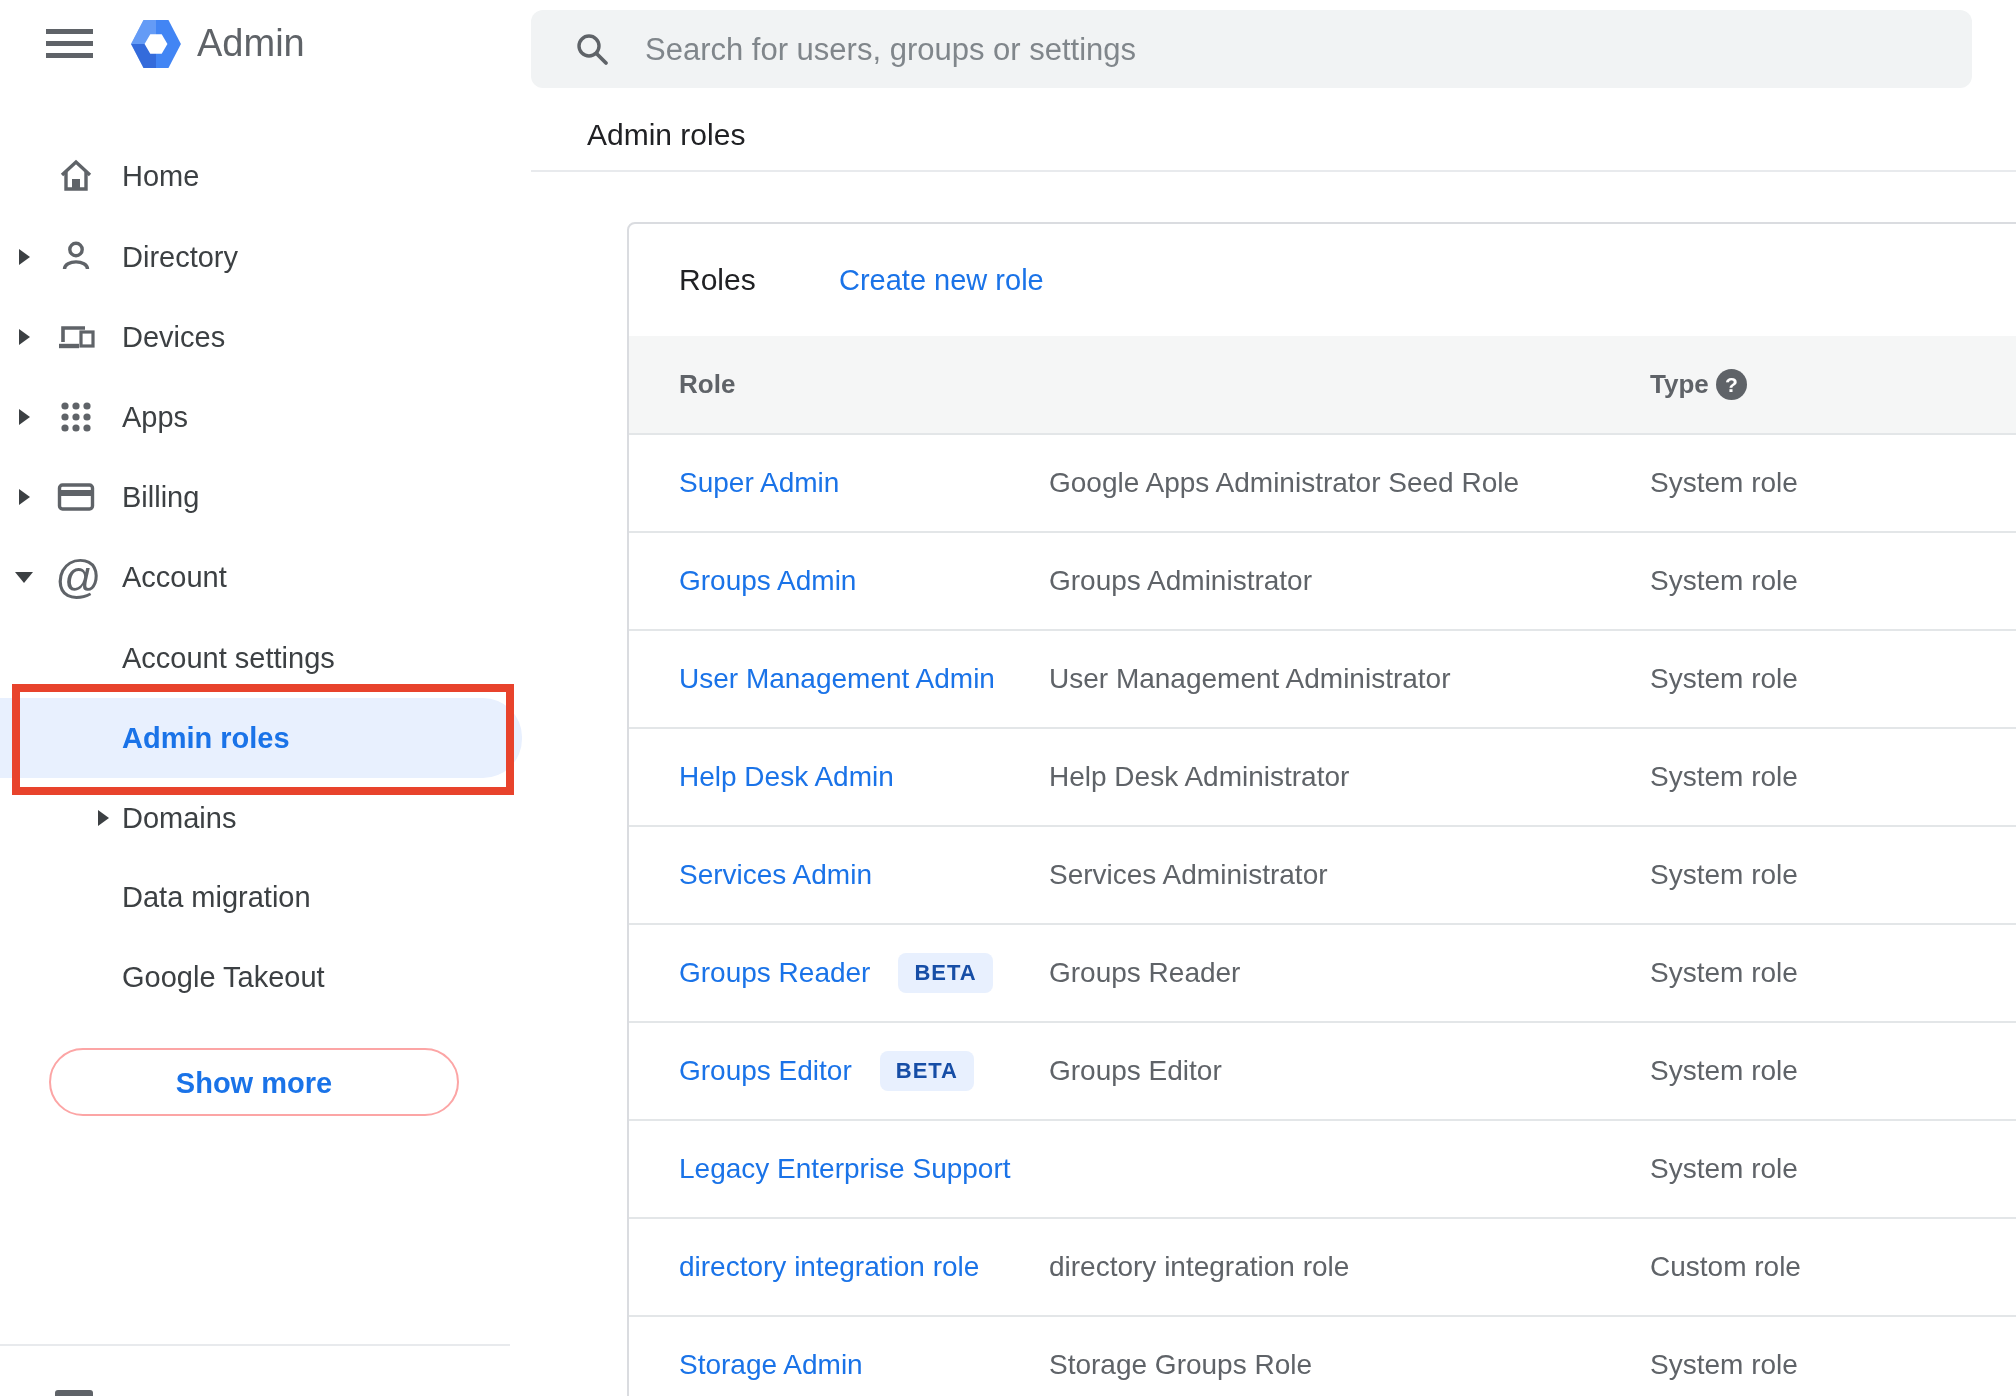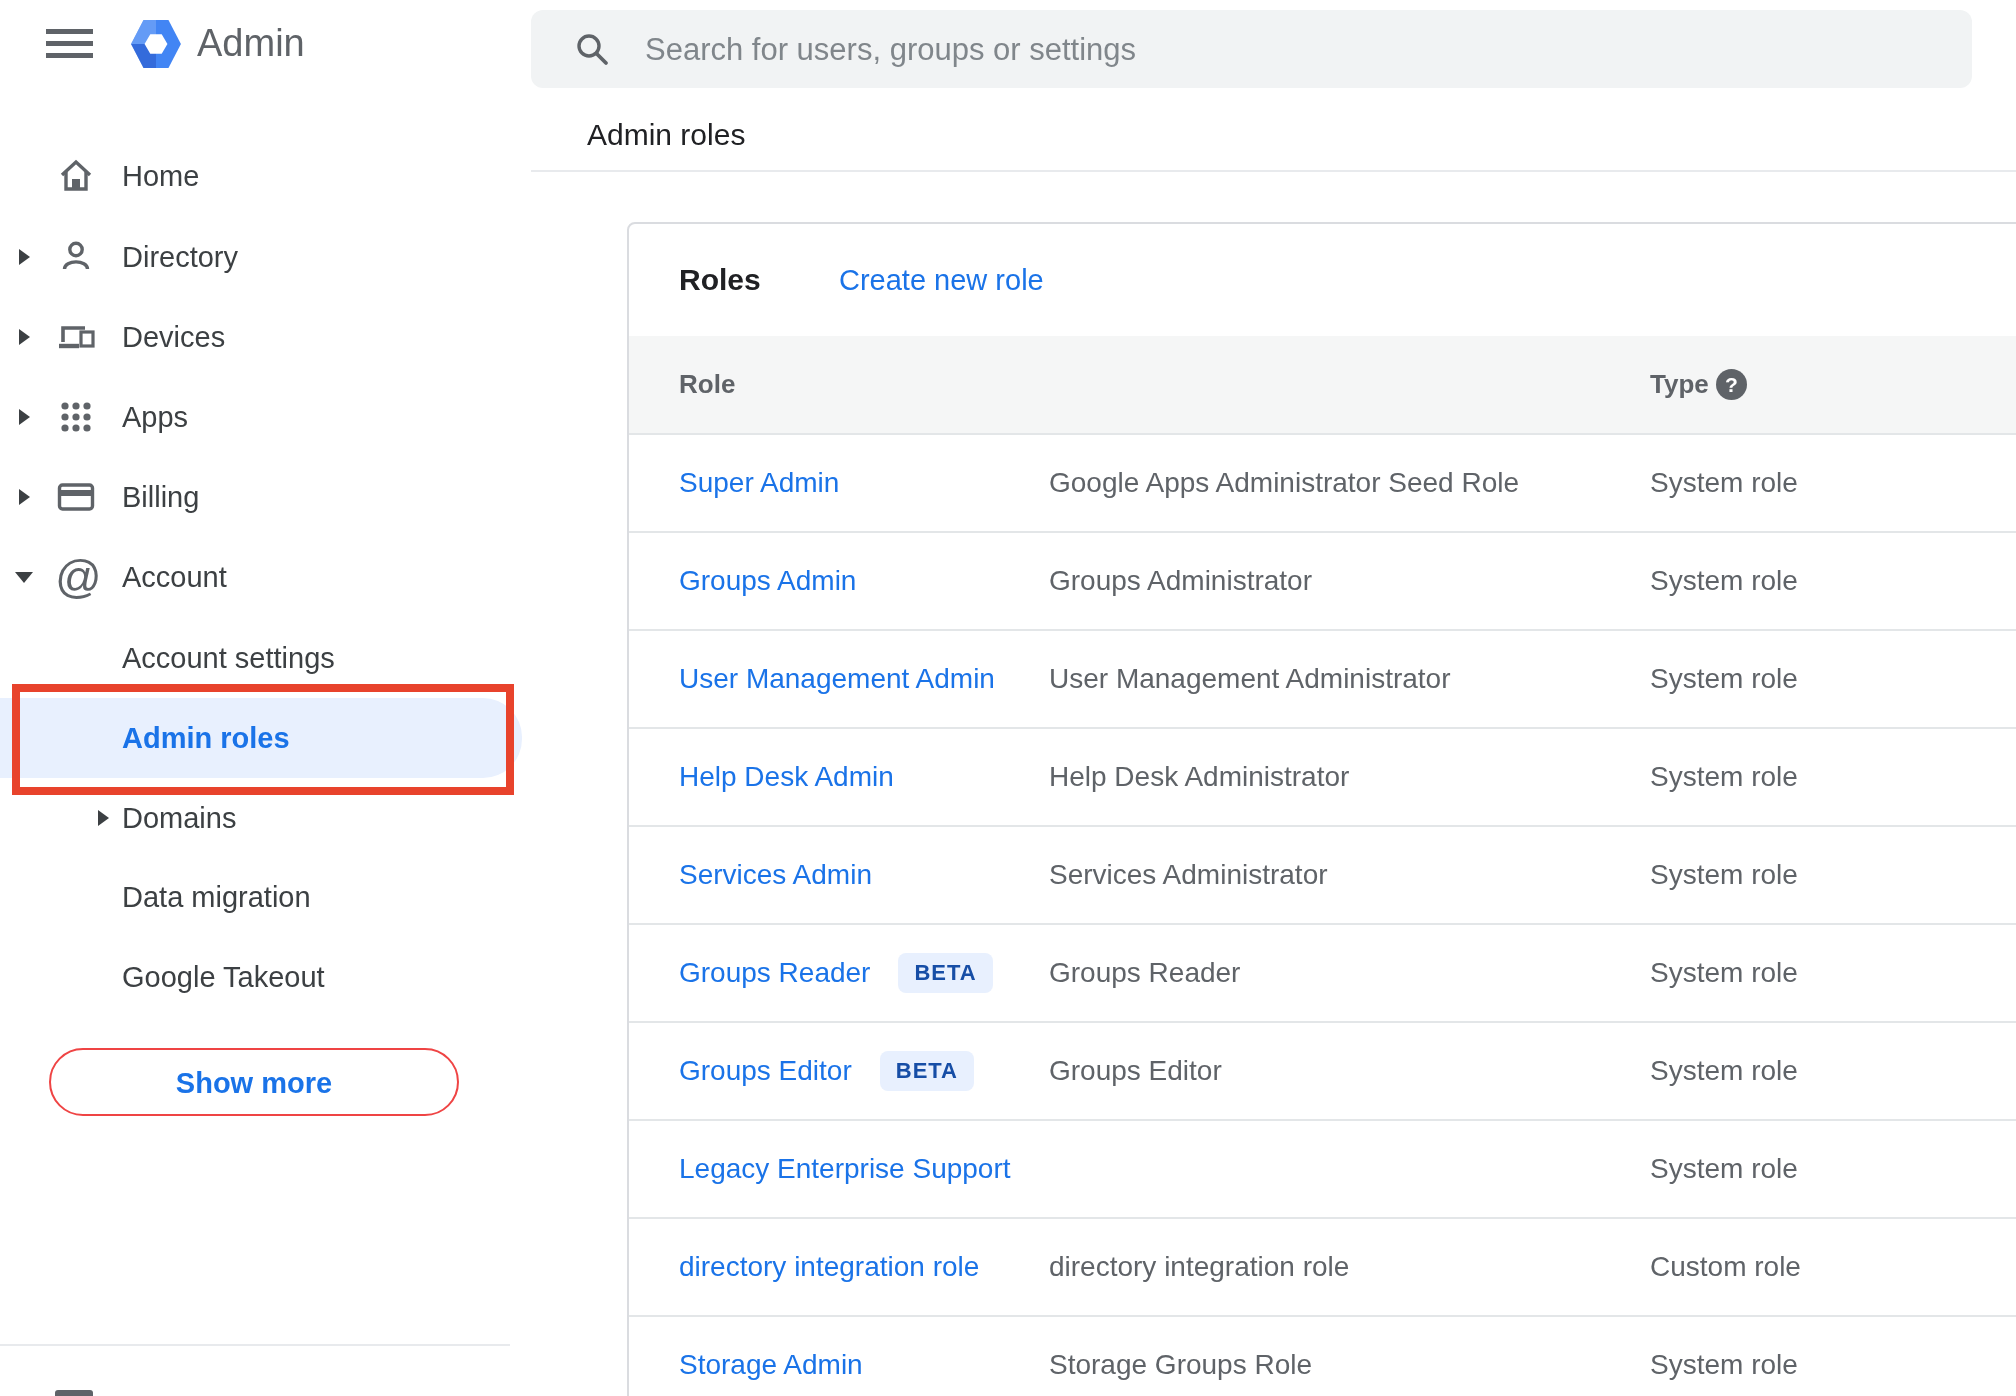--- a/index.html
+++ b/index.html
@@ -47,21 +47,21 @@
     position:absolute;left:15px;top:35px;width:0;height:0;
     border-left:9px solid transparent;border-right:9px solid transparent;
     border-top:11px solid #3c4043;
   }
   .arr-sub{left:98px;}
   .row-selected{background:#e8f0fe;width:482px;border-radius:0 39px 39px 0;}
   .row-selected .nav-label{color:#1a73e8;font-weight:bold;}
 
   .show-more{
     position:absolute;left:49px;top:1048px;width:410px;height:68px;box-sizing:border-box;
-    border:2px solid #ef4444;border-radius:34px;background:#fff;cursor:pointer;
+    border:2px solid #fca5a5;border-radius:34px;background:#fff;cursor:pointer;
     font-family:"Liberation Sans",sans-serif;font-size:29px;font-weight:bold;color:#1a73e8;
     text-align:center;line-height:64px;
   }
   .side-divider{position:absolute;left:0;top:1344px;width:510px;height:2px;background:#e8eaed;}
   .feedback-stub{position:absolute;left:55px;top:1390px;width:38px;height:10px;background:#5f6368;border-radius:3px 3px 0 0;}
 
   
   .annotation-box{
     position:absolute;left:12px;top:684px;width:502px;height:111px;box-sizing:border-box;
     border:8px solid #e8432c;z-index:20;
@@ -69,21 +69,21 @@
 
   
   .breadcrumb{position:absolute;left:587px;top:118px;font-size:30px;color:#202124;}
   .content-divider{position:absolute;left:531px;top:170px;width:1485px;height:2px;background:#e8eaed;}
 
   .card{
     position:absolute;left:627px;top:222px;width:1400px;height:1200px;box-sizing:border-box;
     border:2px solid #dadce0;border-radius:8px 8px 0 0;background:#fff;
   }
   .card-header{position:relative;height:112px;}
-  .card-title{position:absolute;left:50px;top:0;line-height:112px;font-size:30px;font-weight:bold;color:#202124;}
+  .card-title{position:absolute;left:50px;top:0;line-height:112px;font-size:30px;font-weight:normal;color:#202124;}
   .create-link{
     position:absolute;left:210px;top:0;line-height:112px;font-size:29px;color:#1a73e8;
     text-decoration:none;cursor:pointer;
   }
   .thead{position:relative;height:99px;box-sizing:border-box;background:#f5f6f6;border-bottom:2px solid #e3e6e8;}
   .th{position:absolute;top:0;line-height:97px;font-size:26px;font-weight:bold;color:#5f6368;}
   .th-role{left:50px;}
   .th-desc{left:420px;}
   .th-type{left:1021px;}
   .help-icon{

